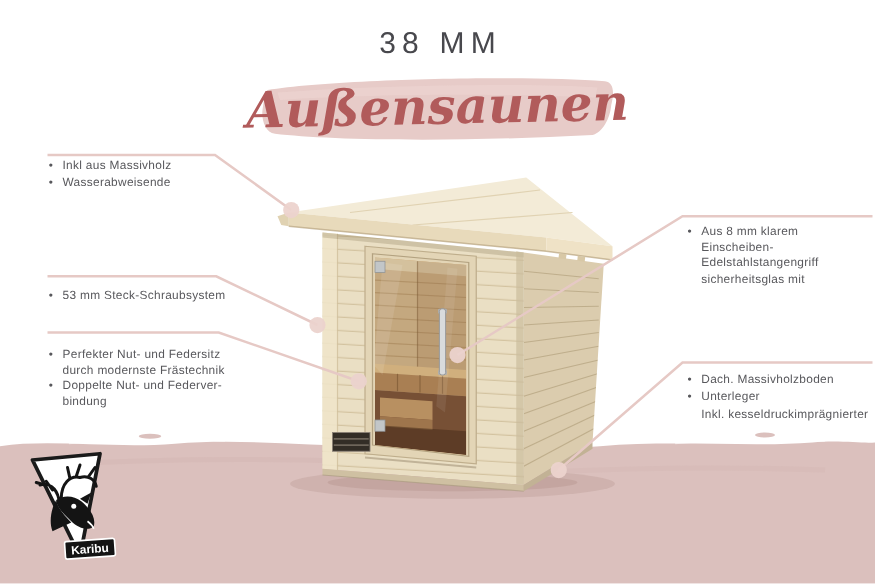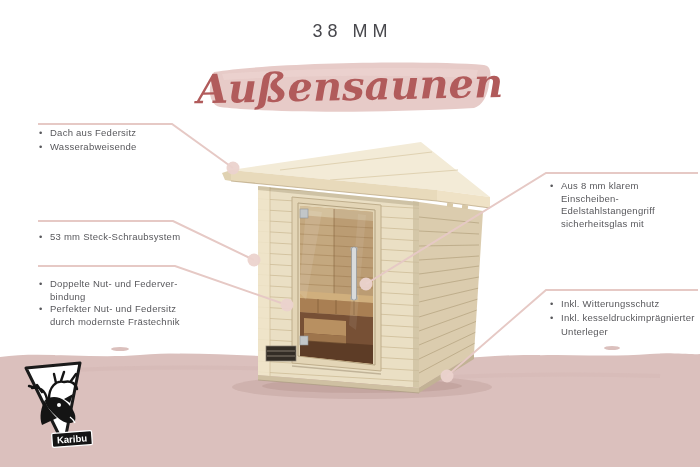--- a/index.html
+++ b/index.html
@@ -3,21 +3,21 @@
 <meta charset="utf-8">
 <style>
   html,body{margin:0;padding:0;background:#fff;}
   .stage{
     position:relative;width:700px;height:467px;overflow:hidden;background:#ffffff;
     font-family:"Liberation Sans",sans-serif;
   }
   .stage svg.art{position:absolute;left:0;top:0;}
   .size-label{
     position:absolute;left:0;top:21px;width:700px;text-align:center;
-    font-size:18px;letter-spacing:5px;text-indent:5px;color:#48484d;font-weight:500;
+    font-size:24px;letter-spacing:5px;text-indent:5px;color:#48484d;font-weight:500;
   }
   .main-title{
     position:absolute;left:205px;top:56px;width:290px;height:58px;
     display:flex;align-items:center;justify-content:center;
     font-family:"DejaVu Serif",serif;font-style:italic;font-weight:bold;
     font-size:40px;color:#b15b5b;transform:rotate(-1.2deg);
   }
   .callout{position:absolute;color:#58585c;font-size:9.5px;letter-spacing:.25px;}
   .callout ul{list-style:none;margin:0;padding:0;}
   .callout li{position:relative;padding-left:12px;}
@@ -199,64 +199,64 @@
       </g>
     </g>
   </svg>
 
   <div class="size-label">38 MM</div>
   <div class="main-title">Außensaunen</div>
 
   <div class="callout c1 lh14">
     <ul>
       <li>
-          <span>Dach aus Federsitz</span>
+          <span>Inkl aus Massivholz</span>
         </li>
       <li>
           <span>Wasserabweisende</span>
         </li>
     </ul>
   </div>
 
   <div class="callout c2 lh14">
     <ul>
       <li>
           <span>53 mm Steck-Schraubsystem</span>
         </li>
     </ul>
   </div>
 
   <div class="callout c3 lh12">
     <ul>
+      <li>
+        <span>Perfekter Nut- und Federsitz</span>
+        <span>durch modernste Frästechnik</span>
+      </li>
       <li>
         <span>Doppelte Nut- und Federver-</span>
         <span>bindung</span>
-      </li>
-      <li>
-        <span>Perfekter Nut- und Federsitz</span>
-        <span>durch modernste Frästechnik</span>
       </li>
     </ul>
   </div>
 
   <div class="callout c4 lh12">
     <ul>
       <li>
         <span>Aus 8 mm klarem Einscheiben-</span>
         <span>Edelstahlstangengriff</span>
         <span>sicherheitsglas mit</span>
       </li>
     </ul>
   </div>
 
   <div class="callout c5 lh14">
     <ul>
       <li>
-          <span>Inkl. Witterungsschutz</span>
-        </li>
-      <li>
+          <span>Dach. Massivholzboden</span>
+        </li>
+      <li>
+        <span>Unterleger</span>
         <span>Inkl. kesseldruckimprägnierter</span>
-        <span>Unterleger</span>
       </li>
     </ul>
   </div>
 
 </div>
 
 </body></html>

